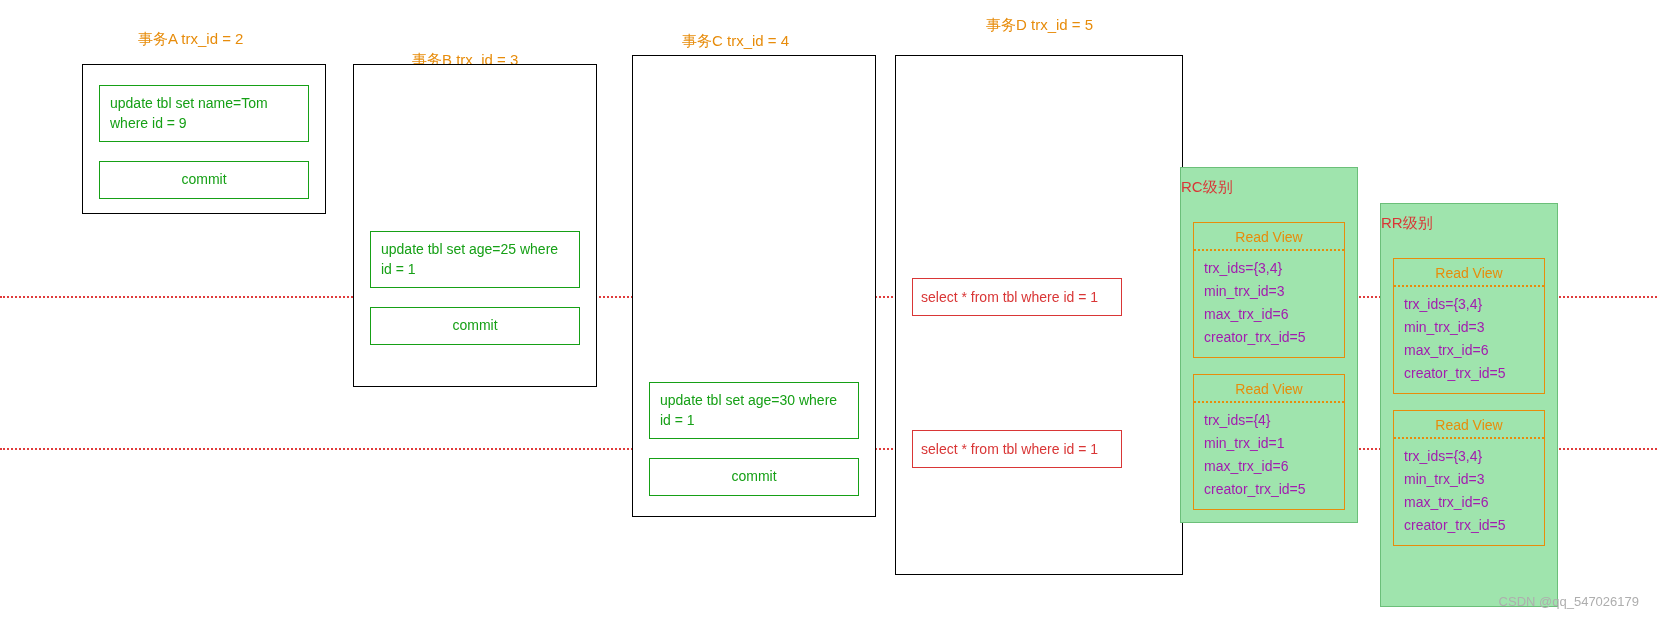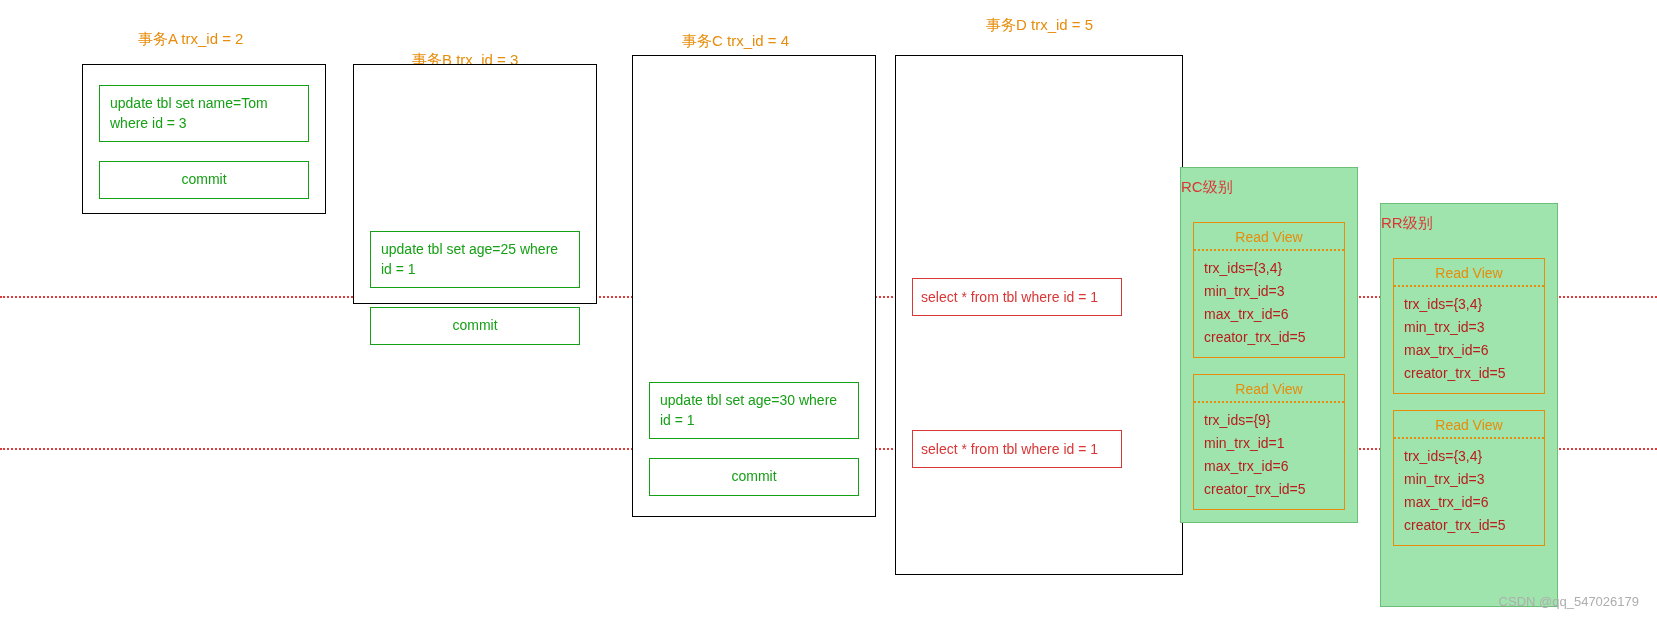--- a/index.html
+++ b/index.html
@@ -55,21 +55,21 @@
     border: 1.5px solid #e78c0b;
   }
   .rv-head {
     color: #e78c0b;
     text-align: center;
     padding: 6px 0 4px 0;
     border-bottom: 2px dotted #e78c0b;
     font-size: 14px;
   }
   .rv-body {
-    color: #b91c1c;
+    color: #a21caf;
     font-size: 14px;
     line-height: 1.65;
     padding: 6px 10px 8px 10px;
   }
   .hline {
     border-top: 2px dotted #e03b3b;
     height: 0;
   }
   .watermark {
     color: #aeaeae;
@@ -77,26 +77,26 @@
   }
 </style>
 </head>
 <body>
 
 <div class="abs hline" style="left:0; top:296px; width:1657px;"></div>
 <div class="abs hline" style="left:0; top:448px; width:1657px;"></div>
 
 <div class="abs title" style="left:138px; top:30px;">事务A trx_id = 2</div>
 <div class="abs tx-box" style="left:82px; top:64px; width:244px; height:150px;">
-  <div class="abs op" style="left:16px; top:20px; width:210px;">update tbl set name=Tom where id = 3</div>
+  <div class="abs op" style="left:16px; top:20px; width:210px;">update tbl set name=Tom where id = 9</div>
   <div class="abs op center" style="left:16px; top:96px; width:210px;">commit</div>
 </div>
 
 <div class="abs title" style="left:412px; top:30px;margin-top:21px;">事务B trx_id = 3</div>
-<div class="abs tx-box" style="left:353px; top:64px; width:244px; height:240px;">
+<div class="abs tx-box" style="left:353px; top:64px; width:244px; height:323px;">
   <div class="abs op" style="left:16px; top:166px; width:210px;">update tbl set age=25 where id = 1</div>
   <div class="abs op center" style="left:16px; top:242px; width:210px;">commit</div>
 </div>
 
 <div class="abs title" style="left:682px; top:32px;">事务C trx_id = 4</div>
 <div class="abs tx-box" style="left:632px; top:55px; width:244px; height:462px;">
   <div class="abs op" style="left:16px; top:326px; width:210px;">update tbl set age=30 where id = 1</div>
   <div class="abs op center" style="left:16px; top:402px; width:210px;">commit</div>
 </div>
 
@@ -115,21 +115,21 @@
       <div>trx_ids={3,4}</div>
       <div>min_trx_id=3</div>
       <div>max_trx_id=6</div>
       <div>creator_trx_id=5</div>
     </div>
   </div>
 
   <div class="abs rv" style="left:12px; top:206px; width:152px;">
     <div class="rv-head">Read View</div>
     <div class="rv-body">
-      <div>trx_ids={9}</div>
+      <div>trx_ids={4}</div>
       <div>min_trx_id=1</div>
       <div>max_trx_id=6</div>
       <div>creator_trx_id=5</div>
     </div>
   </div>
 </div>
 
 <div class="abs lvl-box" style="left:1380px; top:167px; width:178px; height:404px;margin-top:36px;">
   <div class="abs lvl-title" style="left:0; top:10px;">RR级别</div>
 

